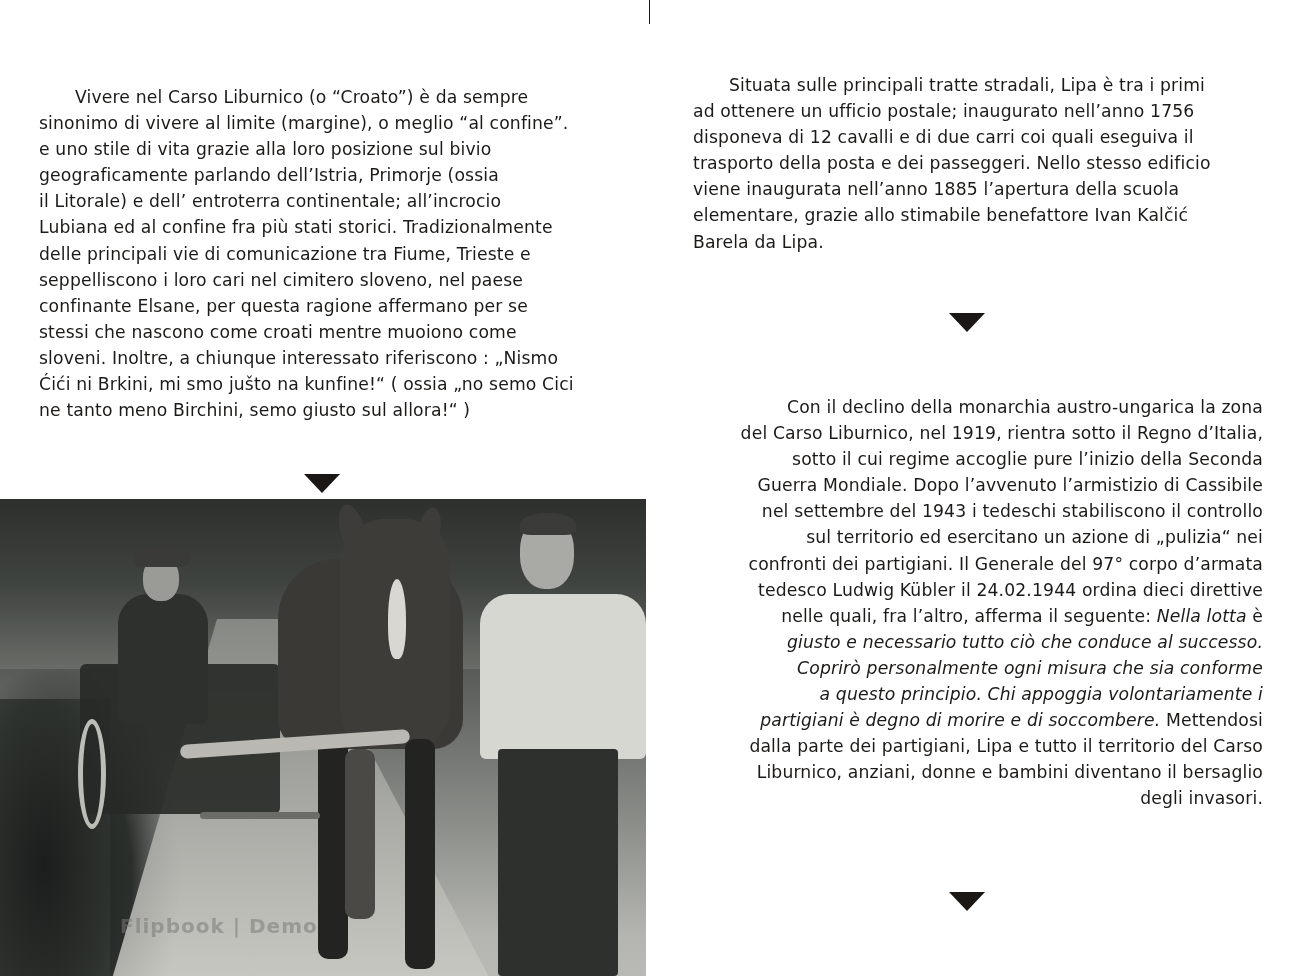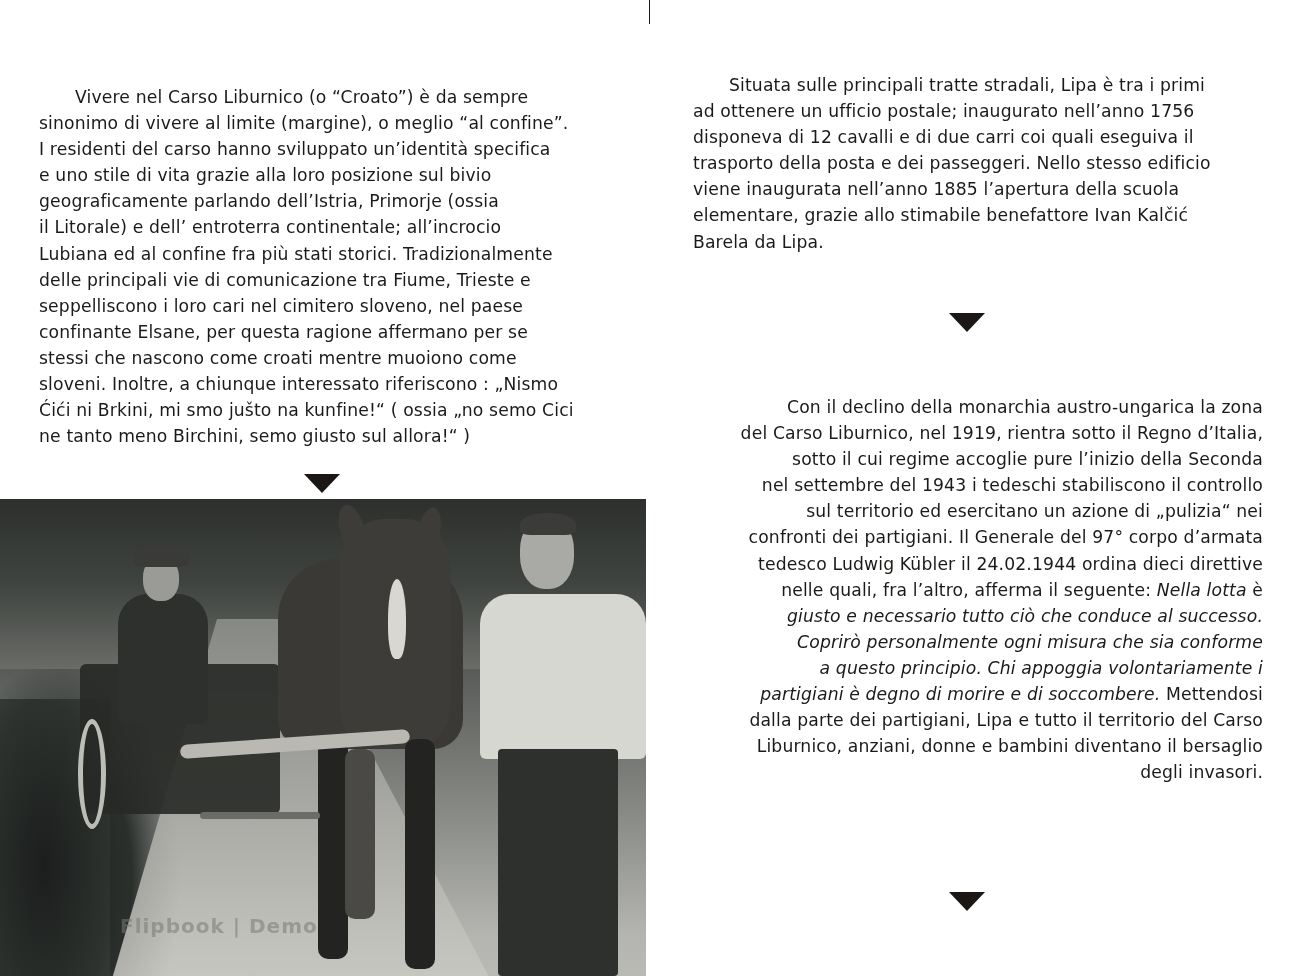--- a/index.html
+++ b/index.html
@@ -150,21 +150,20 @@
   </style>
 </head>
 <body>
 
 <div class="spread-divider"></div>
 
 <div class="page page-left">
   <div class="para p-left-1">
     <span class="line indent">Vivere nel Carso Liburnico (o “Croato”) è da sempre</span>
     <span class="line">sinonimo di vivere al limite (margine), o meglio “al confine”.</span>
-    <span class="line">I residenti del carso hanno sviluppato un’identità specifica</span>
     <span class="line">e uno stile di vita grazie alla loro posizione sul bivio</span>
     <span class="line">geograficamente parlando dell’Istria, Primorje (ossia</span>
     <span class="line">il Litorale) e dell’ entroterra continentale; all’incrocio</span>
     <span class="line">Lubiana ed al confine fra più stati storici. Tradizionalmente</span>
     <span class="line">delle principali vie di comunicazione tra Fiume, Trieste e</span>
     <span class="line">seppelliscono i loro cari nel cimitero sloveno, nel paese</span>
     <span class="line">confinante Elsane, per questa ragione affermano per se</span>
     <span class="line">stessi che nascono come croati mentre muoiono come</span>
     <span class="line">sloveni. Inoltre, a chiunque interessato riferiscono : „Nismo</span>
     <span class="line">Ćići ni Brkini, mi smo jušto na kunfine!“ ( ossia „no semo Cici</span>
@@ -210,20 +209,21 @@
     <span class="line">elementare, grazie allo stimabile benefattore Ivan Kalčić</span>
     <span class="line">Barela da Lipa.</span>
   </div>
 
   <div class="arrow arrow-right-1"></div>
 
   <div class="para p-right-2">
     <span class="line indent">Con il declino della monarchia austro-ungarica la zona</span>
     <span class="line">del Carso Liburnico, nel 1919, rientra sotto il Regno d’Italia,</span>
     <span class="line">sotto il cui regime accoglie pure l’inizio della Seconda</span>
+    <span class="line">Guerra Mondiale. Dopo l’avvenuto l’armistizio di Cassibile</span>
     <span class="line">nel settembre del 1943 i tedeschi stabiliscono il controllo</span>
     <span class="line">sul territorio ed esercitano un azione di „pulizia“ nei</span>
     <span class="line">confronti dei partigiani. Il Generale del 97° corpo d’armata</span>
     <span class="line">tedesco Ludwig Kübler il 24.02.1944 ordina dieci direttive</span>
     <span class="line"><span>nelle quali, fra l’altro,  afferma il seguente:  </span><em>Nella lotta</em><span> è</span></span>
     <span class="line"><em>giusto e necessario tutto ciò che conduce al successo.</em></span>
     <span class="line"><em>Coprirò personalmente ogni misura che sia conforme</em></span>
     <span class="line"><em>a questo principio. Chi appoggia volontariamente i</em></span>
     <span class="line"><em>partigiani  è degno di morire e di soccombere.</em><span> Mettendosi</span></span>
     <span class="line">dalla parte dei partigiani, Lipa e tutto il territorio del Carso</span>

